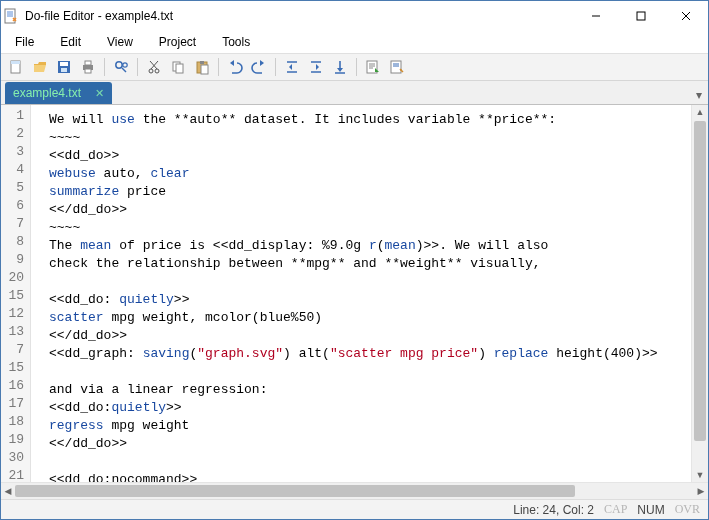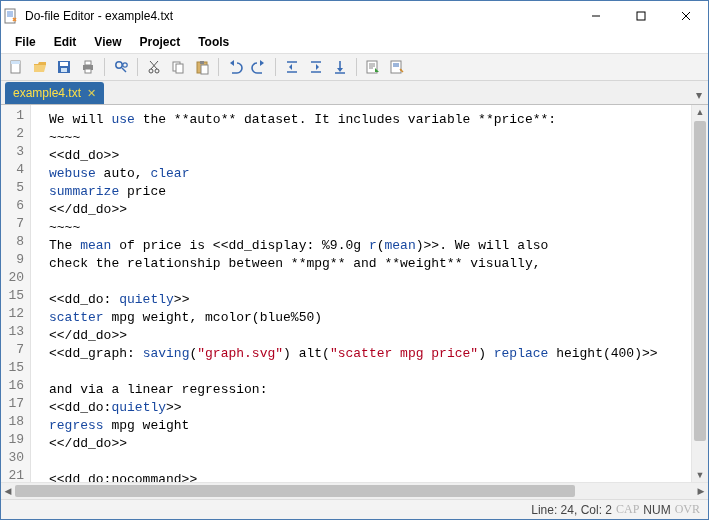--- a/index.html
+++ b/index.html
@@ -32,23 +32,22 @@
   .winbtn {
     width: 45px; height: 30px;
     display: flex; align-items: center; justify-content: center;
     color: #333;
   }
   .menubar {
     height: 22px;
     display: flex;
     align-items: center;
     padding: 0 6px;
-    gap: 2px;
+    gap: 10px;
     background: #fff;
-    font-weight: bold;
   }
   .menuitem { padding: 2px 8px; }
   .toolbar {
     height: 28px;
     background: #f3f3f3;
     border-top: 1px solid #e0e0e0;
     border-bottom: 1px solid #d6d6d6;
     display: flex;
     align-items: center;
     padding: 0 4px;
@@ -63,28 +62,28 @@
   .tabsbar {
     height: 24px;
     background: #f0f0f0;
     display: flex;
     align-items: flex-end;
     padding-left: 4px;
     border-bottom: 1px solid #c0c0c0;
   }
   .tab {
     background: #2f6aa8;
-    color: #fde047;
+    color: #86efac;
     padding: 3px 8px;
     font-size: 12px;
     border-top-left-radius: 3px;
     border-top-right-radius: 3px;
     display: flex;
     align-items: center;
-    gap: 6px;
+    gap: 14px;
     height: 22px;
   }
   .tab .closex { font-size: 11px; opacity: 0.85; }
   .tabs-dd {
     margin-left: auto;
     padding: 2px 6px;
     color: #666;
   }
   .editor-container {
     flex: 1;
@@ -149,21 +148,21 @@
     background:#c2c2c2; border-radius:2px;
   }
   .statusbar {
     height: 20px;
     background: #f3f3f3;
     border-top: 1px solid #ddd;
     display: flex;
     align-items: center;
     justify-content: flex-end;
     padding: 0 8px;
-    gap: 4px;
+    gap: 10px;
     font-size: 12px;
     color: #444;
   }
   .statusbar .dim { color: #b5b5b5; font-family: Liberation Serif, serif; }  
   .cmd { color: #1848a0; }
   .fn { color: #1848a0; }
   .str { color: #b00020; }
   .gutter div { height:18px; }
   .code .line { height:18px; display:block; }
 </style>

